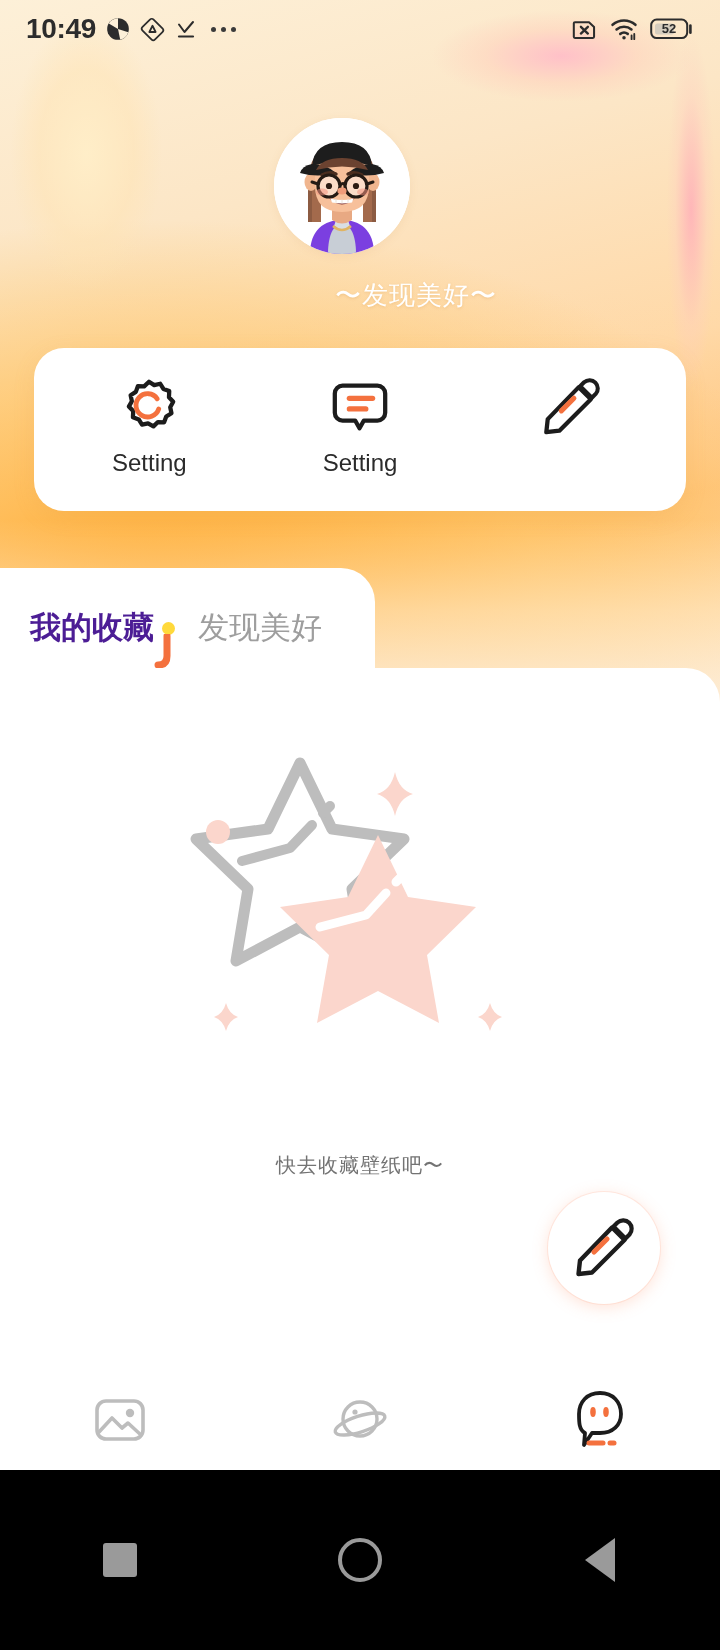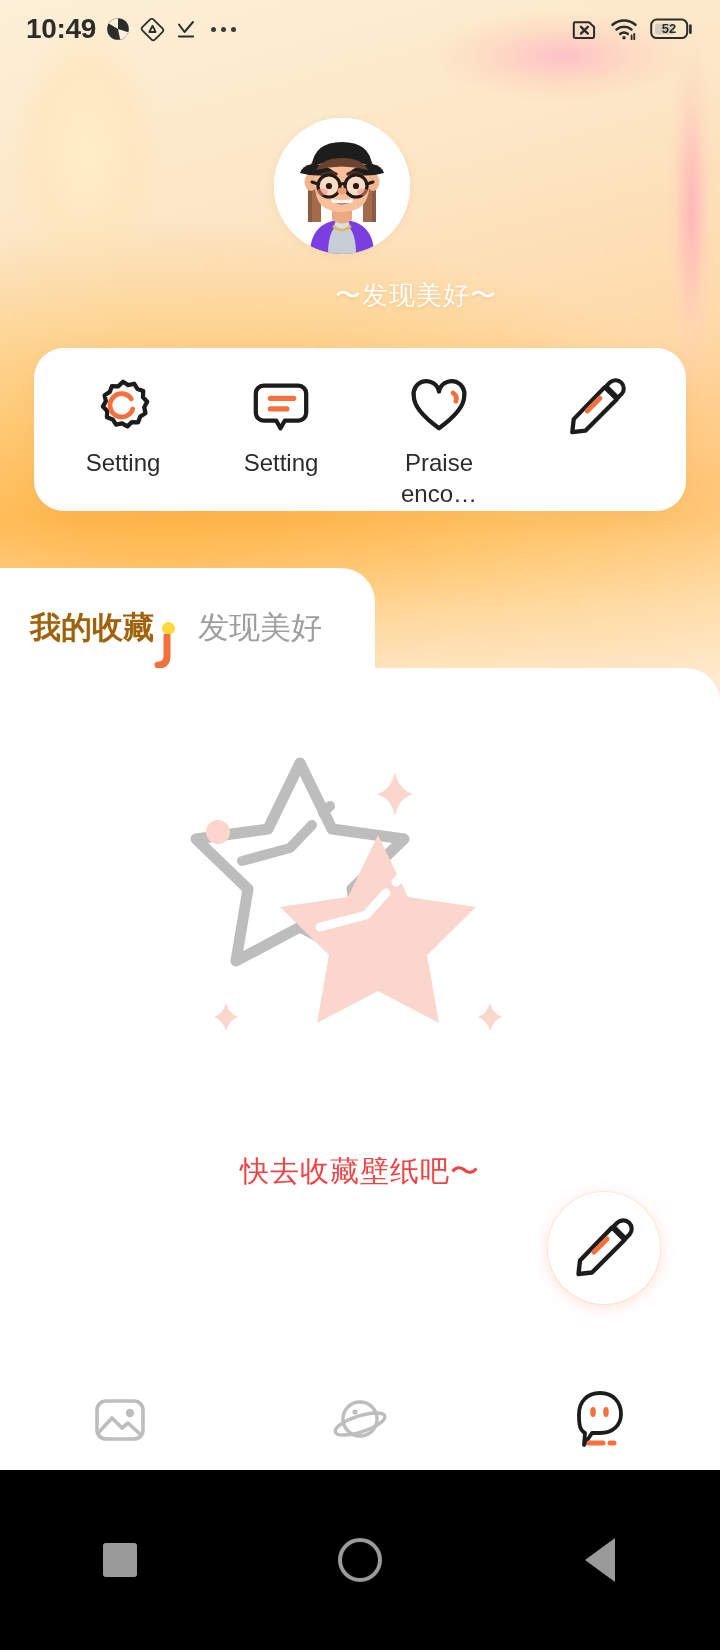--- a/index.html
+++ b/index.html
@@ -82,35 +82,35 @@
   #contentsheet {
     position:absolute; left:0; top:668px; width:720px; height:802px;
     background:#fff; border-top-right-radius:34px; z-index:7;
   }
   #tabs {
     position:absolute; left:0; top:594px; width:420px; height:66px; z-index:14;
     display:flex; align-items:center; padding-left:30px; gap:44px;
   }
   .tab { position:relative; cursor:pointer; }
   .tab-label { font-size:31px; line-height:1; }
-  .tab.active .tab-label { color:#a16207; font-weight:600; }
+  .tab.active .tab-label { color:#4c1d95; font-weight:600; }
   .tab.inactive .tab-label { color:#9e9e9e; font-weight:400; }
   #tab-dot {
     position:absolute; right:-21px; top:10px;
     width:13px; height:13px; border-radius:50%; background:#ffd93b;
   }
   #tab-swoosh { position:absolute; right:-26px; top:22px; }
 
   
   #empty-illus {
     position:absolute; left:180px; top:745px; width:330px; height:330px; z-index:9;
   }
   #empty-text {
     position:absolute; left:0; top:1152px; width:720px; text-align:center;
-    font-size:29px; color:#ef4444; z-index:9; letter-spacing:1px;
+    font-size:20px; color:#737373; z-index:9; letter-spacing:1px;
   }
 
   
   #fab {
     position:absolute; left:548px; top:1192px; width:112px; height:112px;
     border-radius:50%; background:#ffffff; z-index:20; cursor:pointer;
     display:flex; align-items:center; justify-content:center;
     box-shadow:0 3px 16px rgba(255,150,110,0.28), 0 0 0 1px rgba(255,200,180,0.30);
   }
 
@@ -248,27 +248,20 @@
 
     <div class="menu-item">
       <svg class="menu-ico" viewBox="0 0 64 64">
         <path d="M14 10 h36 a8 8 0 0 1 8 8 v20 a8 8 0 0 1 -8 8 h-14 l-4.5 8 l-4.5 -8 h-13 a8 8 0 0 1 -8 -8 v-20 a8 8 0 0 1 8 -8 z" fill="none" stroke="#1c1c1c" stroke-width="4.4" stroke-linejoin="round"></path>
         <path d="M21 23 H45" stroke="#f4713e" stroke-width="5.4" stroke-linecap="round"></path>
         <path d="M21 34 H38" stroke="#f4713e" stroke-width="5.4" stroke-linecap="round"></path>
       </svg>
       <span class="menu-label">Setting</span>
     </div>
 
-    <div class="menu-item">
-      <svg class="menu-ico" viewBox="0 0 64 64">
-        <path d="M32 54 C10 38 6 28 6 21 A13 13 0 0 1 32 16 A13 13 0 0 1 58 21 C58 28 54 38 32 54 Z" fill="none" stroke="#1c1c1c" stroke-width="4.4" stroke-linejoin="round"></path>
-        <path d="M46.5 17.5 a7.5 7.5 0 0 1 3 8.5" fill="none" stroke="#f4713e" stroke-width="5" stroke-linecap="round"></path>
-      </svg>
-      <span class="menu-label">Praise enco…</span>
-    </div>
 
     <div class="menu-item">
       <svg class="menu-ico" viewBox="0 0 64 64">
         <path d="M45.5 6.5 a8.5 8.5 0 0 1 12 12 l-4 4 l-12 -12 z" fill="none" stroke="#1c1c1c" stroke-width="4.2" stroke-linejoin="round"></path>
         <path d="M40 11.5 L52.5 24 L20 56.5 L6.5 58 L8 44.5 Z" fill="none" stroke="#1c1c1c" stroke-width="4.4" stroke-linejoin="round"></path>
         <path d="M35 23 L22 36" stroke="#f4713e" stroke-width="5.2" stroke-linecap="round"></path>
       </svg>
     </div>
 
   </div>

